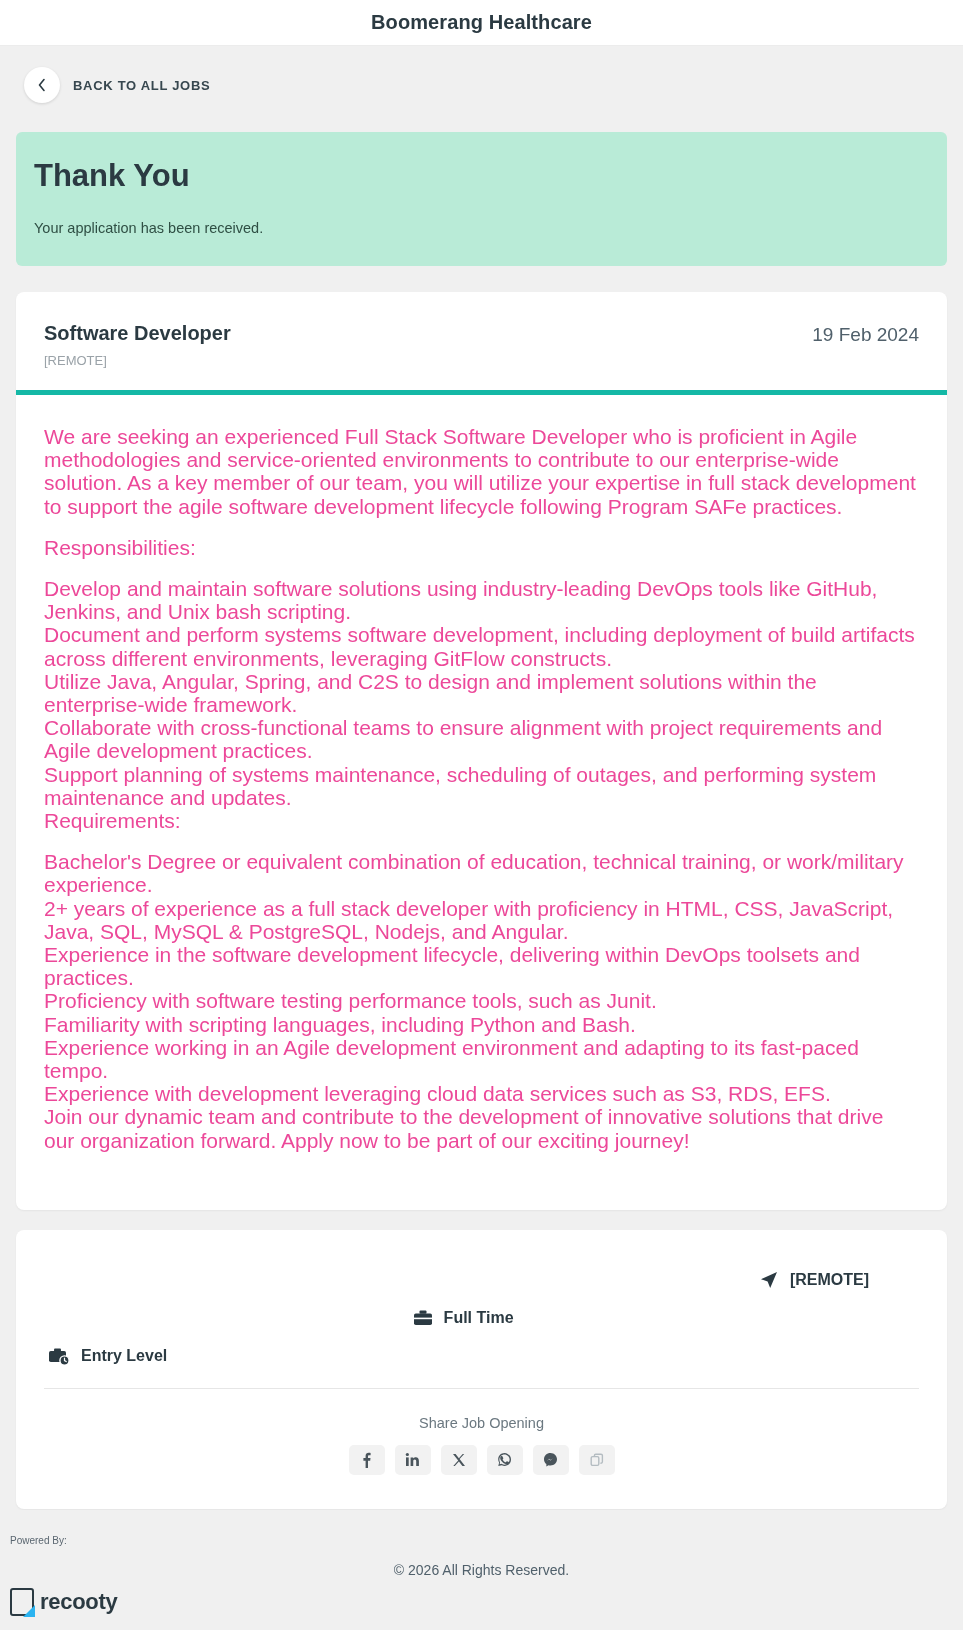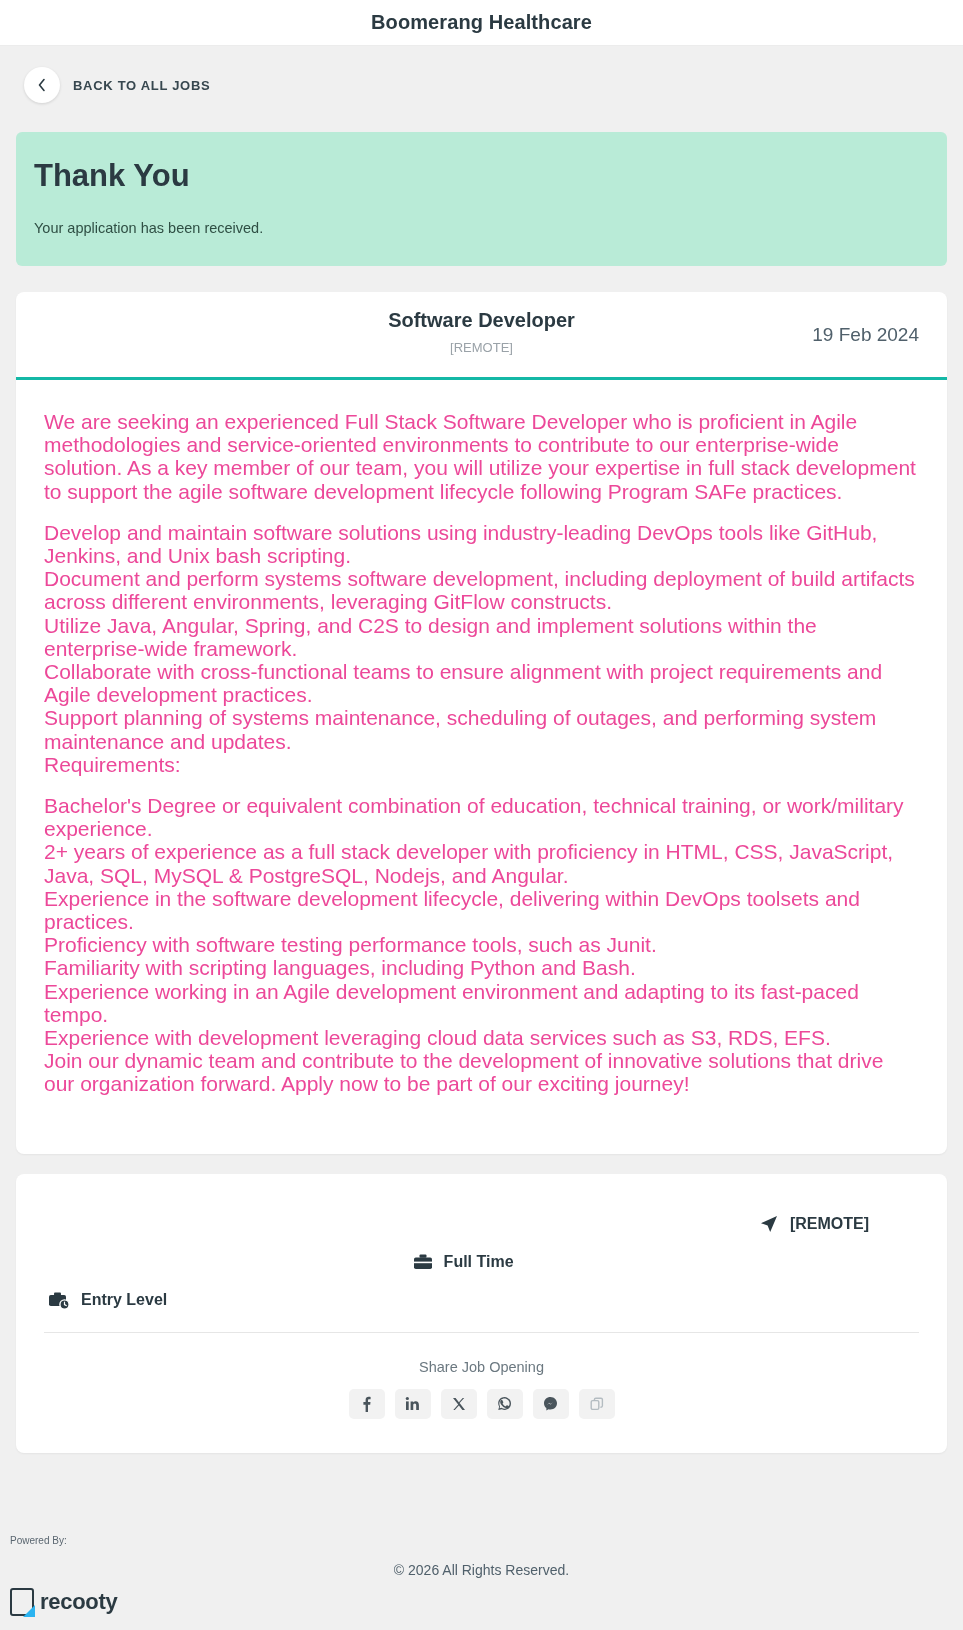--- a/index.html
+++ b/index.html
@@ -82,24 +82,23 @@
     color: #2f4f44;
   }
   
   .card {
     background: #ffffff;
     margin: 18px 16px 0 16px;
     border-radius: 8px;
     box-shadow: 0 1px 2px rgba(0,0,0,0.05);
   }
   .card-head {
-    padding: 17px 28px 22px 28px;
-    border-bottom: 3px solid #14b8a6;
+    padding: 30px 28px 22px 28px;
+    border-bottom: 5px solid #14b8a6;
     position: relative;
-    text-align: center;
   }
   .job-title {
     margin: 0;
     font-size: 20px;
     font-weight: bold;
     color: #2b3a42;
   }
   .job-location {
     margin: 8px 0 0 0;
     font-size: 13px;
@@ -262,20 +261,21 @@
   </div>
 
   <div class="card">
     <div class="card-head">
       <h3 class="job-title">Software Developer</h3>
       <p class="job-location">[REMOTE]</p>
       <span class="job-date">19 Feb 2024</span>
     </div>
     <div class="card-body">
       <p>We are seeking an experienced Full Stack Software Developer who is proficient in Agile methodologies and service-oriented environments to contribute to our enterprise-wide solution. As a key member of our team, you will utilize your expertise in full stack development to support the agile software development lifecycle following Program SAFe practices.</p>
+      <p>Responsibilities:</p>
       <div class="lines">
         <div>Develop and maintain software solutions using industry-leading DevOps tools like GitHub, Jenkins, and Unix bash scripting.</div>
         <div>Document and perform systems software development, including deployment of build artifacts across different environments, leveraging GitFlow constructs.</div>
         <div>Utilize Java, Angular, Spring, and C2S to design and implement solutions within the enterprise-wide framework.</div>
         <div>Collaborate with cross-functional teams to ensure alignment with project requirements and Agile development practices.</div>
         <div>Support planning of systems maintenance, scheduling of outages, and performing system maintenance and updates.</div>
         <div>Requirements:</div>
       </div>
       <div class="lines">
         <div>Bachelor's Degree or equivalent combination of education, technical training, or work/military experience.</div>

